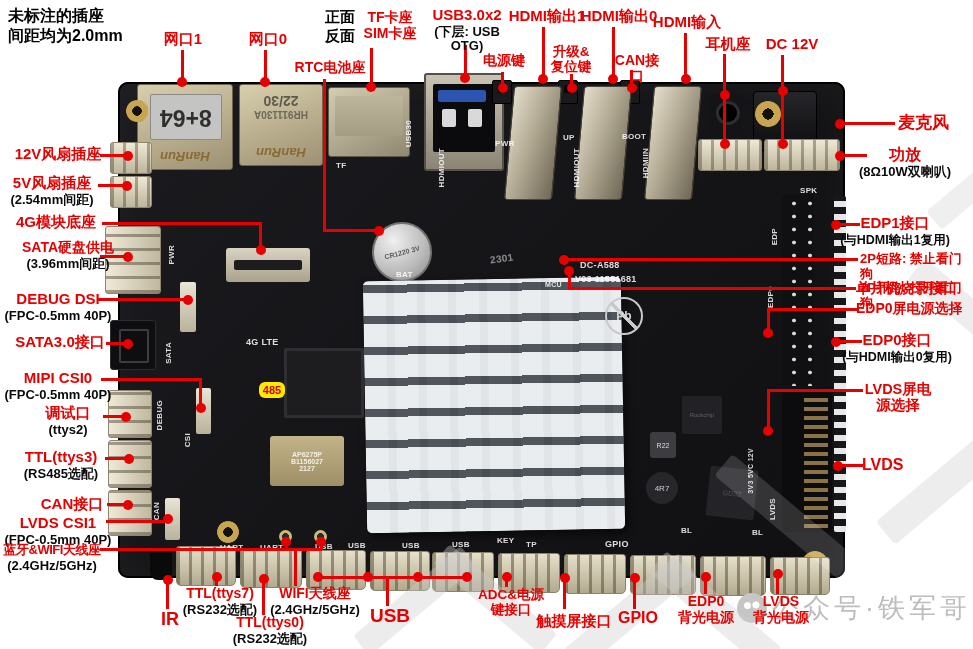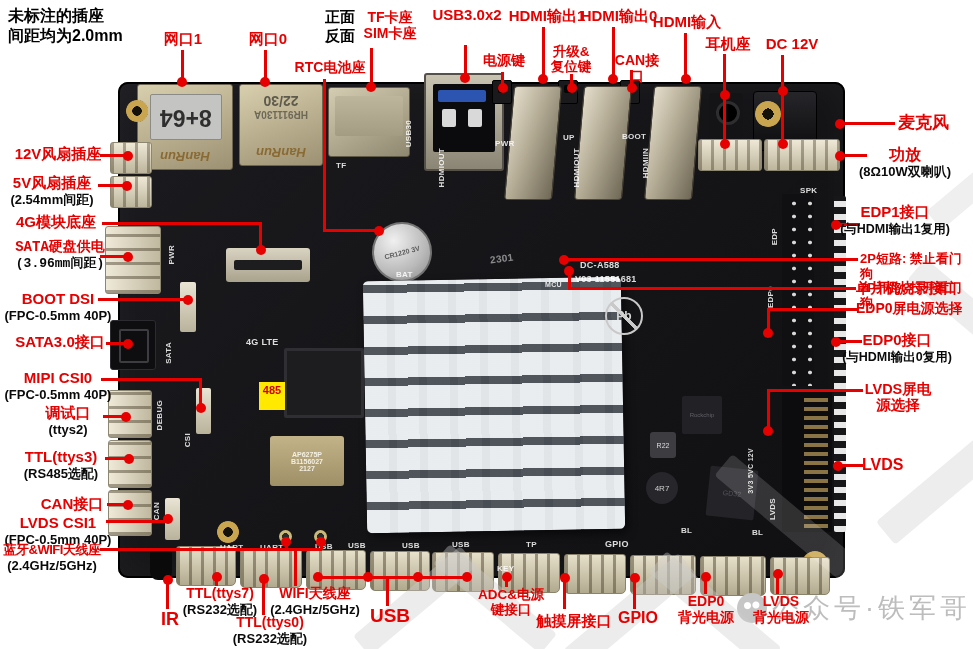--- a/index.html
+++ b/index.html
@@ -137,21 +137,21 @@
 </div>
 <div class="part chiptxt" style="left:650px;top:432px;width:26px;height:26px;background:#3c3c41;border-radius:3px;font-size:7px;color:#ddd;">
   <span>R22</span>
 </div>
 <div class="part chiptxt" style="left:646px;top:472px;width:32px;height:32px;background:#26262b;border-radius:50%;font-size:8px;color:#cfcfcf;">
   <span>4R7</span>
 </div>
 <div class="part pb" style="left:605px;top:297px;width:34px;height:34px;">
   <span>Pb</span>
 </div>
-<div class="part tag485" style="left:259px;top:382px;width:26px;height:28px;line-height:16px;">
+<div class="part tag485" style="left:259px;top:382px;width:26px;height:16px;line-height:16px;border-radius:6px;">
   <span>485</span>
 </div>
 
 <div class="part" style="left:782px;top:194px;width:32px;height:192px;background-color:#101013;border-radius:2px;
      background-image:radial-gradient(circle,#d8d8d8 1.6px,transparent 2.2px);background-size:16px 13px;background-position:4px 3px;"></div>
 <div class="part" style="left:782px;top:390px;width:50px;height:142px;background:#0c0c0e;border-radius:2px;">
   <div style="position:absolute;left:22px;top:4px;width:24px;height:134px;background:repeating-linear-gradient(0deg,#8a7445 0 4px,#0c0c0e 4px 9px);"></div>
 </div>
 <div class="part" style="left:834px;top:196px;width:12px;height:336px;border-radius:2px;background:repeating-linear-gradient(0deg,#e8e8e8 0 6px,#17171a 6px 13px);"></div>
 
@@ -187,21 +187,21 @@
 <span class="silk silkv" style="left:164px;top:342px;">SATA</span>
 <span class="silk silkv" style="left:155px;top:400px;">DEBUG</span>
 <span class="silk silkv" style="left:183px;top:433px;">CSI</span>
 <span class="silk silkv" style="left:152px;top:502px;">CAN</span>
 <span class="silk" style="left:220px;top:543px;">UART</span>
 <span class="silk" style="left:260px;top:543px;">UART</span>
 <span class="silk" style="left:315px;top:542px;">USB</span>
 <span class="silk" style="left:348px;top:541px;">USB</span>
 <span class="silk" style="left:402px;top:541px;">USB</span>
 <span class="silk" style="left:452px;top:540px;">USB</span>
-<span class="silk" style="left:497px;top:564px;">KEY</span>
+<span class="silk" style="left:497px;top:536px;">KEY</span>
 <span class="silk" style="left:526px;top:540px;">TP</span>
 <span class="silk" style="left:605px;top:539px;font-size:9px;">GPIO</span>
 <span class="silk silkv" style="left:770px;top:228px;">EDP</span>
 <span class="silk silkv" style="left:766px;top:286px;">EDP0</span>
 <span class="silk silkv" style="left:768px;top:498px;">LVDS</span>
 <span class="silk" style="left:800px;top:186px;">SPK</span>
 <span class="silk" style="left:681px;top:526px;">BL</span>
 <span class="silk" style="left:752px;top:528px;">BL</span>
 <span class="silk silkv" style="left:747px;top:448px;font-size:7px;">3V3 5VC 12V</span>
 
@@ -224,20 +224,21 @@
 
 <div class="ann" style="left:358px;top:10px;width:64px;">
     <span class="red" style="font-size:14px;">TF卡座
 SIM卡座</span>
   </div>
 <i class="ln" style="left:370px;top:48px;width:3px;height:38px;"></i>
 <i class="dot" style="left:371px;top:87px;"></i>
 
 <div class="ann" style="left:420px;top:7px;width:94px;">
   <span class="red">USB3.0x2</span>
+    <span class="sub">(下层: USB OTG)</span>
   </div>
 <i class="ln" style="left:464px;top:45px;width:3px;height:32px;"></i>
 <i class="dot" style="left:465px;top:78px;"></i>
 
 <div class="ann" style="left:506px;top:8px;width:82px;">
     <span class="red">HDMI输出1</span>
   </div>
 <i class="ln" style="left:542px;top:27px;width:3px;height:50px;"></i>
 <i class="dot" style="left:543px;top:79px;"></i>
 
@@ -319,29 +320,29 @@
 <i class="ln" style="left:98px;top:184px;width:28px;height:3px;"></i>
 <i class="dot" style="left:127px;top:186px;"></i>
 
 <div class="ann" style="left:8px;top:214px;width:96px;">
     <span class="red">4G模块底座</span>
   </div>
 <i class="ln" style="left:102px;top:222px;width:160px;height:3px;"></i>
 <i class="ln" style="left:259px;top:222px;width:3px;height:27px;"></i>
 <i class="dot" style="left:261px;top:250px;"></i>
 
-<div class="ann" style="left:0px;top:240px;width:120px;font-family:Liberation Mono, monospace;">
+<div class="ann" style="left:8px;top:240px;width:120px;">
   <span class="red" style="font-size:14px;">SATA硬盘供电</span>
     <span class="sub">(3.96mm间距)</span>
   </div>
 <i class="ln" style="left:100px;top:255px;width:26px;height:3px;"></i>
 <i class="dot" style="left:128px;top:257px;"></i>
 
 <div class="ann" style="left:0px;top:291px;width:116px;">
-  <span class="red">BOOT DSI</span>
+  <span class="red">DEBUG DSI</span>
     <span class="sub">(FPC-0.5mm 40P)</span>
   </div>
 <i class="ln" style="left:98px;top:298px;width:88px;height:3px;"></i>
 <i class="dot" style="left:188px;top:300px;"></i>
 
 <div class="ann" style="left:10px;top:334px;width:100px;">
     <span class="red">SATA3.0接口</span>
   </div>
 <i class="ln" style="left:106px;top:342px;width:20px;height:3px;"></i>
 <i class="dot" style="left:128px;top:344px;"></i>
@@ -453,21 +454,21 @@
 <i class="ln" style="left:704px;top:579px;width:3px;height:15px;"></i>
 <i class="dot" style="left:706px;top:577px;"></i>
 
 <div class="ann" style="left:748px;top:594px;width:66px;">
     <span class="red" style="font-size:14px;">LVDS
 背光电源</span>
   </div>
 <i class="ln" style="left:776px;top:576px;width:3px;height:18px;"></i>
 <i class="dot" style="left:778px;top:574px;"></i>
 
-<div class="ann" style="left:836px;top:204px;width:118px;">
+<div class="ann" style="left:836px;top:215px;width:118px;">
   <span class="red">EDP1接口</span>
     <span class="sub" style="font-size:12.5px;">(与HDMI输出1复用)</span>
   </div>
 <i class="ln" style="left:838px;top:223px;width:22px;height:3px;"></i>
 <i class="dot" style="left:836px;top:225px;"></i>
 
 <div class="ann" style="left:860px;top:252px;width:112px;text-align:left;">
   <span class="red" style="font-size:13px;">2P短路: 禁止看门狗
 2P开路: 打开看门狗</span>
   </div>

